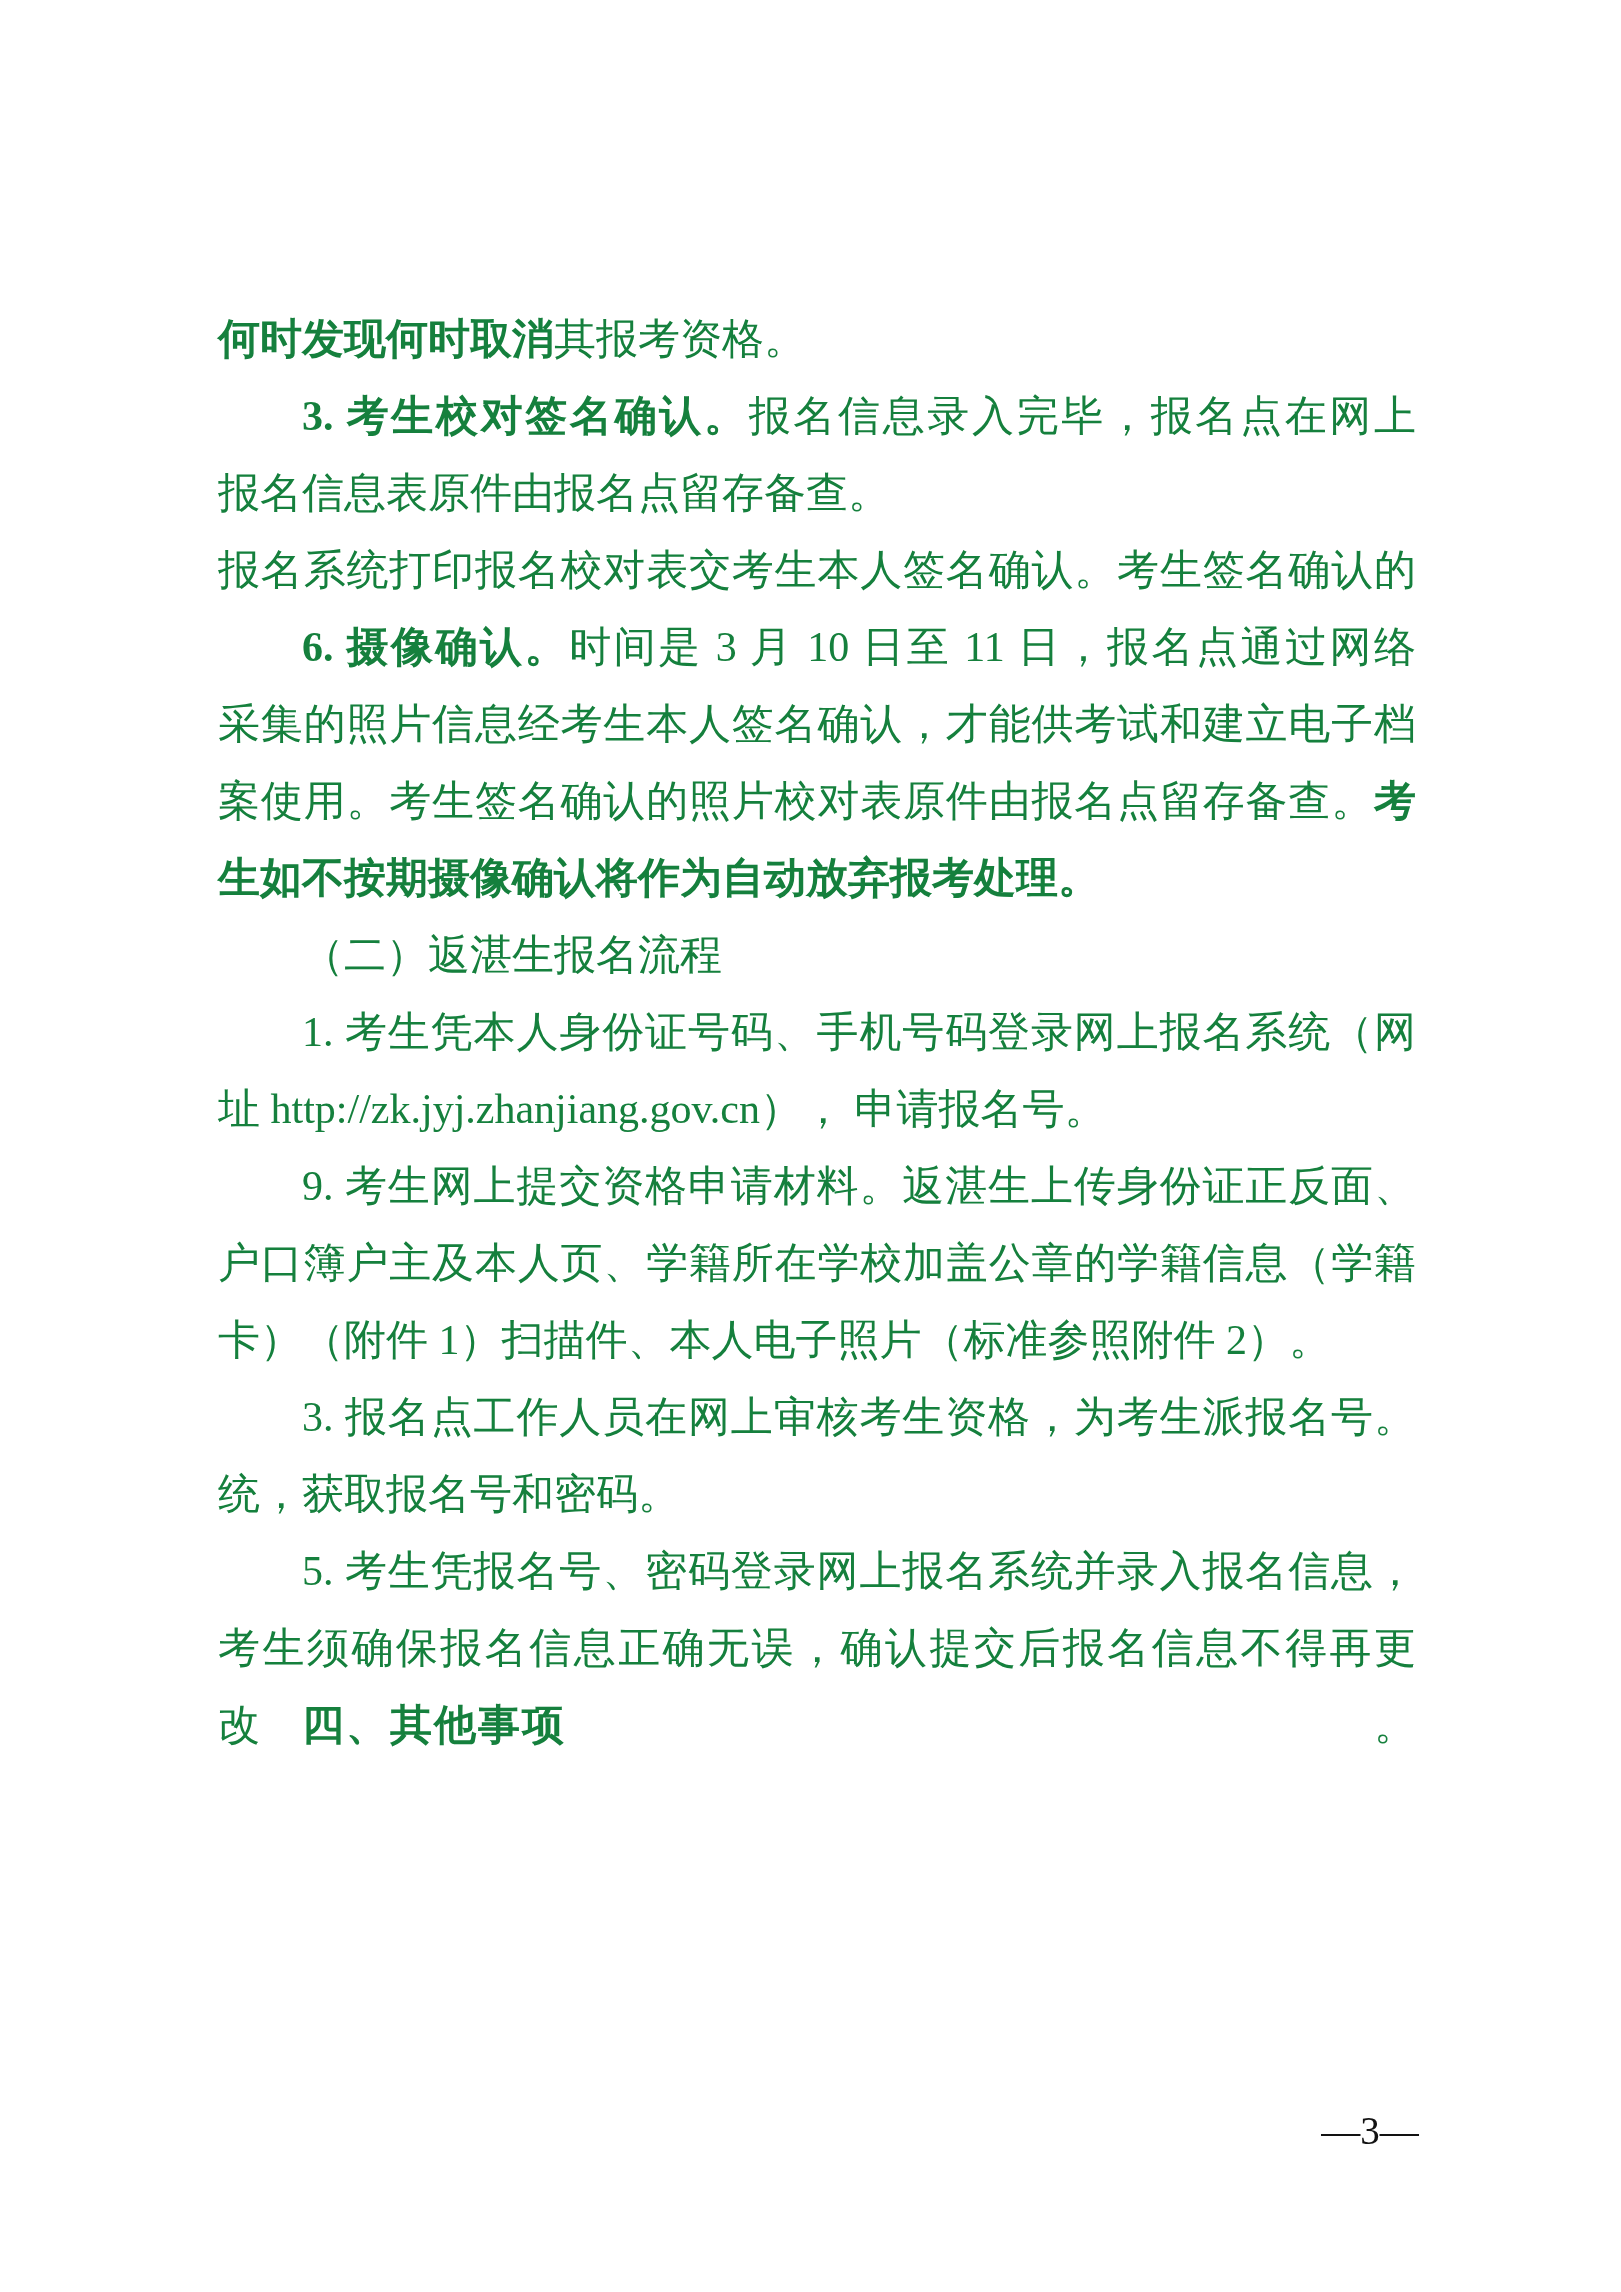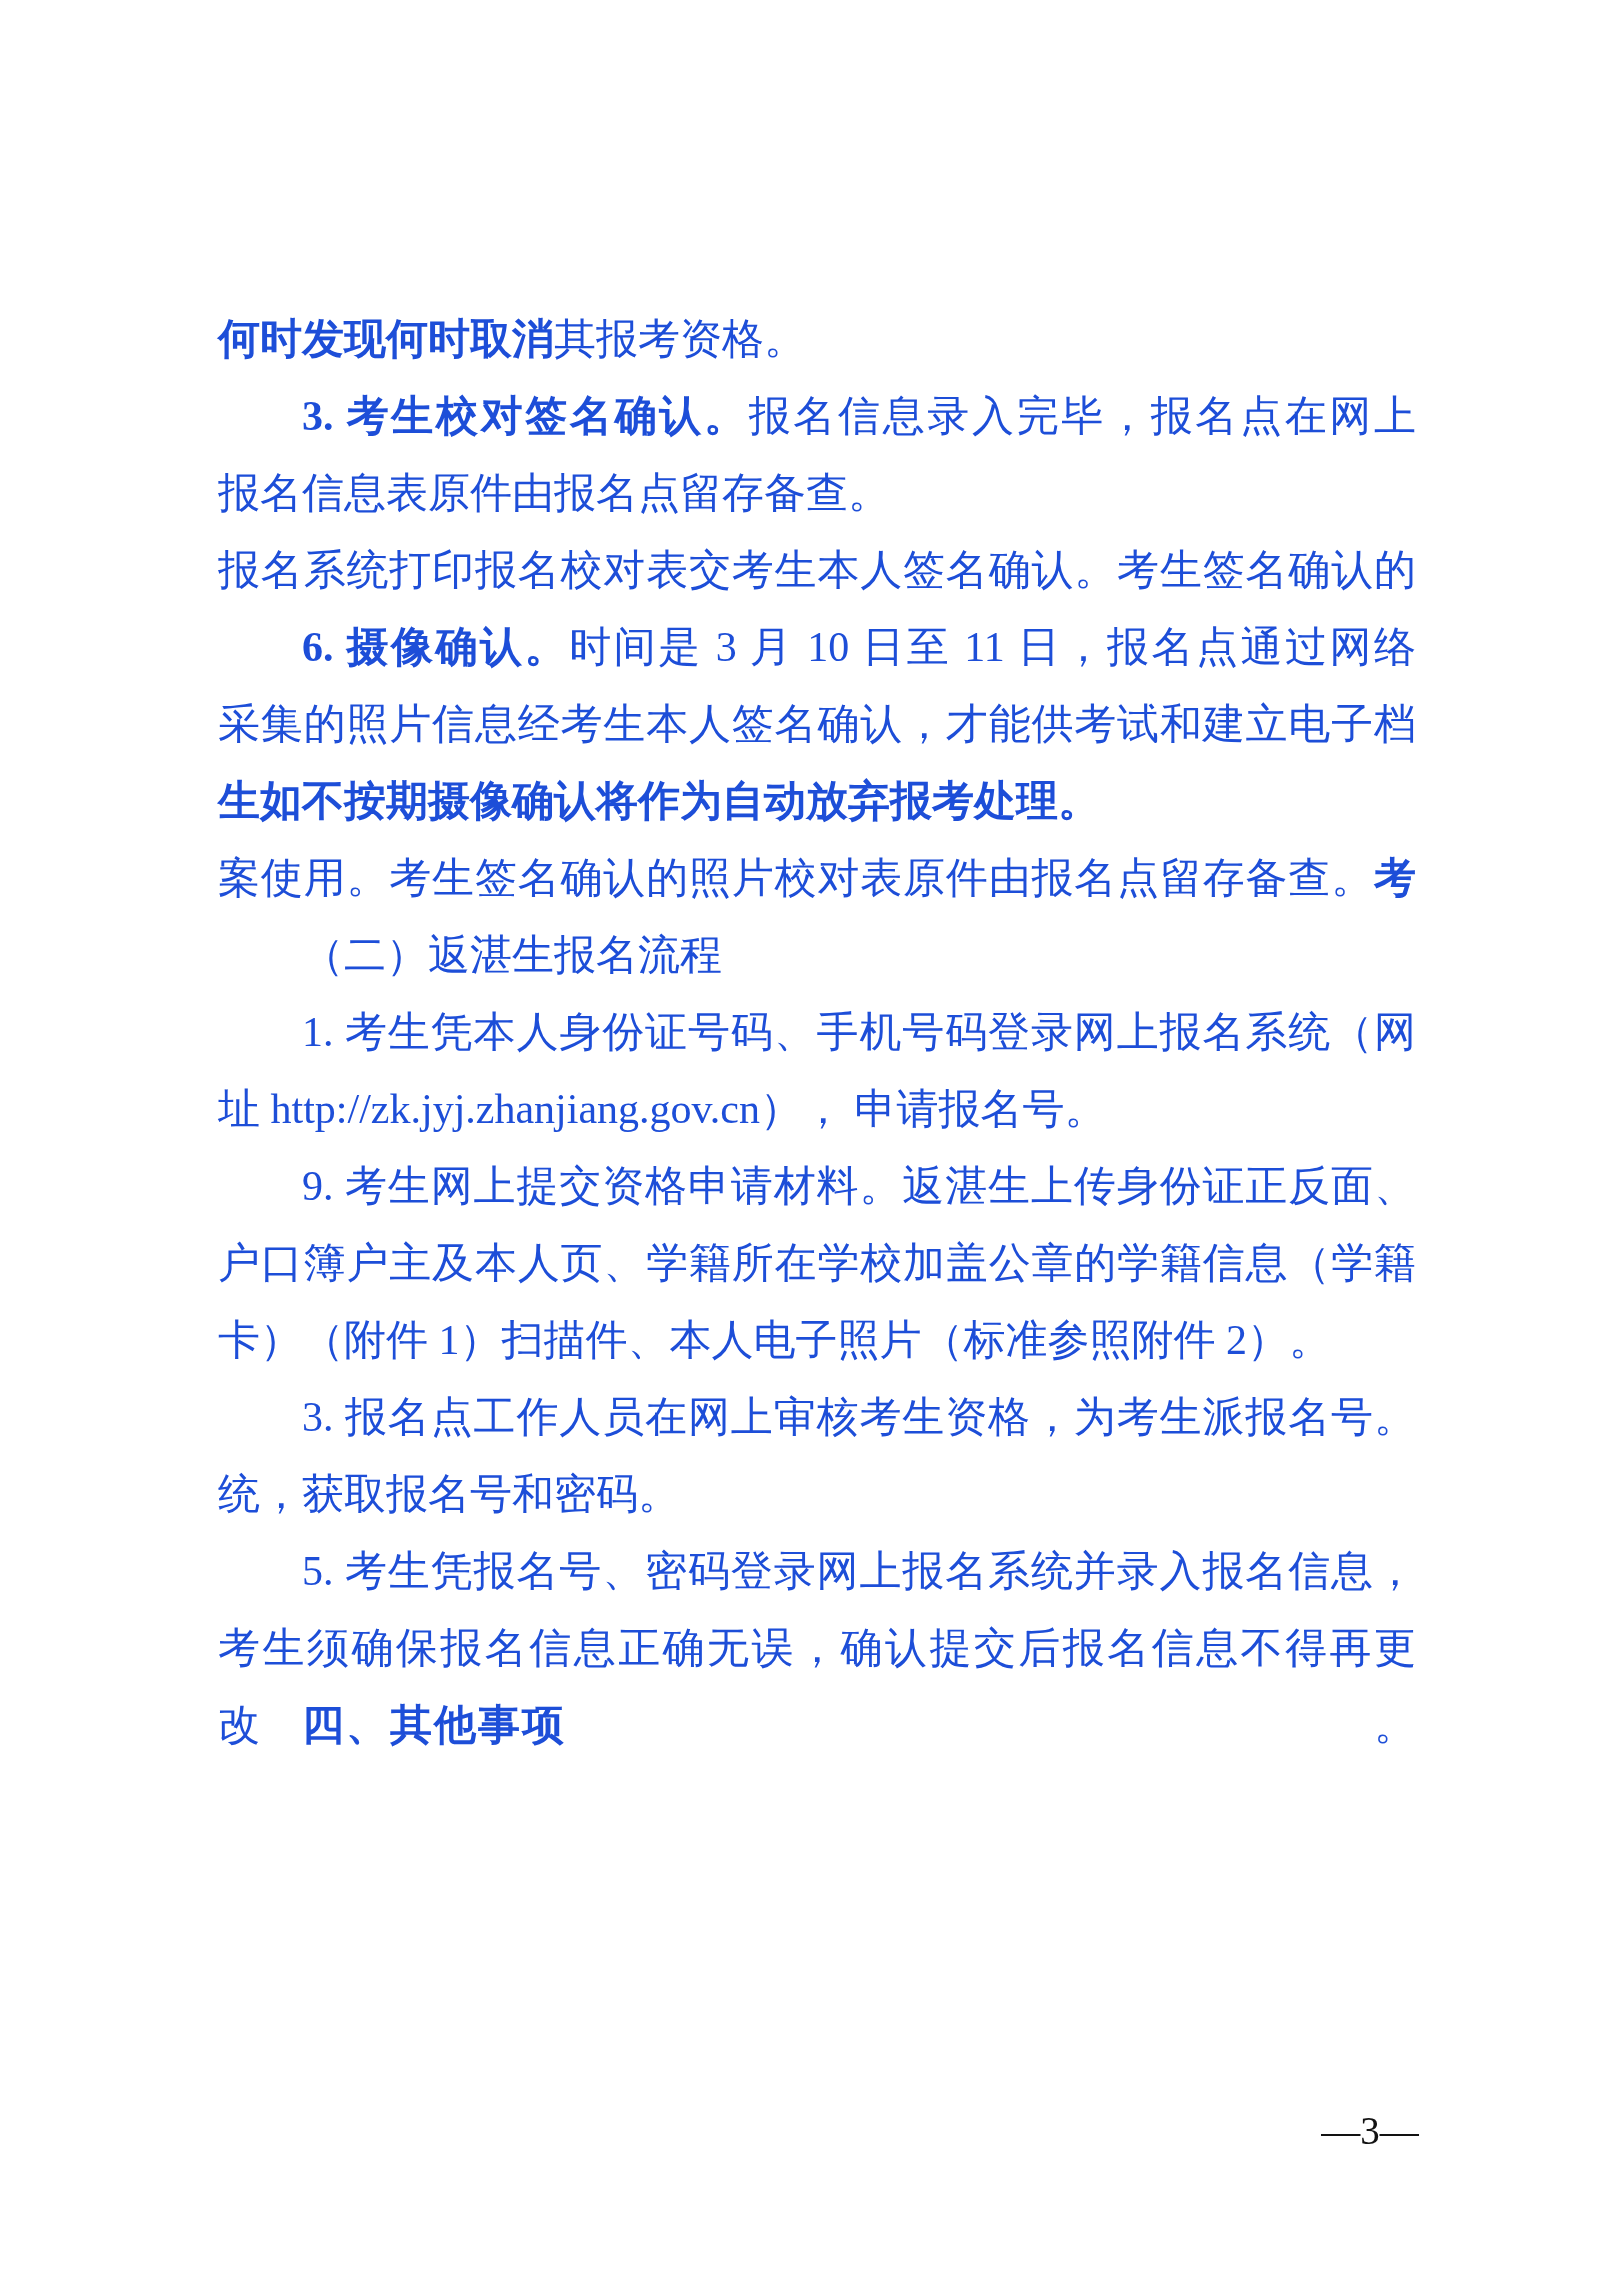--- a/index.html
+++ b/index.html
@@ -18,21 +18,21 @@
   }
   .content {
     position: absolute;
     left: 218px; top: 301px;
     width: 1198px;
   }
   .ln {
     font-size: 42px;
     line-height: 77px;
     height: 77px;
-    color: #1d4ed8;
+    color: #15803d;
     text-align: justify;
     text-justify: inter-character;
   }
   .ln.j { text-align-last: justify; }
   .ln.ind { text-indent: 84px; }
   .b { font-weight: bold; }
   .hei {
     font-weight: bold;
     font-family: Liberation Serif, serif;
     letter-spacing: 2px;
@@ -61,23 +61,23 @@
     <div class="ln"><span>报名信息表原件由报名点留存备查。</span></div>
 
     <div class="ln j"><span>报名系统打印报名校对表交考生本人签名确认。考生签名确认的</span></div>
 
     <div class="ln j ind"><span class="b">6. 摄像确认。</span><span>时间是 3 月 10 日至 11 日，报名点通过网络</span></div>
 
 
 
     <div class="ln j"><span>采集的照片信息经考生本人签名确认，才能供考试和建立电子档</span></div>
 
+    <div class="ln j"><span>案使用。考生签名确认的照片校对表原件由报名点留存备查。</span><span class="b">考</span></div>
+
     <div class="ln"><span class="b">生如不按期摄像确认将作为自动放弃报考处理。</span></div>
-
-    <div class="ln j"><span>案使用。考生签名确认的照片校对表原件由报名点留存备查。</span><span class="b">考</span></div>
 
     <div class="ln ind"><span>（二）返湛生报名流程</span></div>
 
     <div class="ln j ind"><span>1. 考生凭本人身份证号码、手机号码登录网上报名系统（网</span></div>
 
     <div class="ln"><span>址 </span><span>http://zk.jyj.zhanjiang.gov.cn</span><span>）， 申请报名号。</span></div>
 
     <div class="ln j ind"><span>9. 考生网上提交资格申请材料。返湛生上传身份证正反面、</span></div>
 
     <div class="ln j"><span>户口簿户主及本人页、学籍所在学校加盖公章的学籍信息（学籍</span></div>

